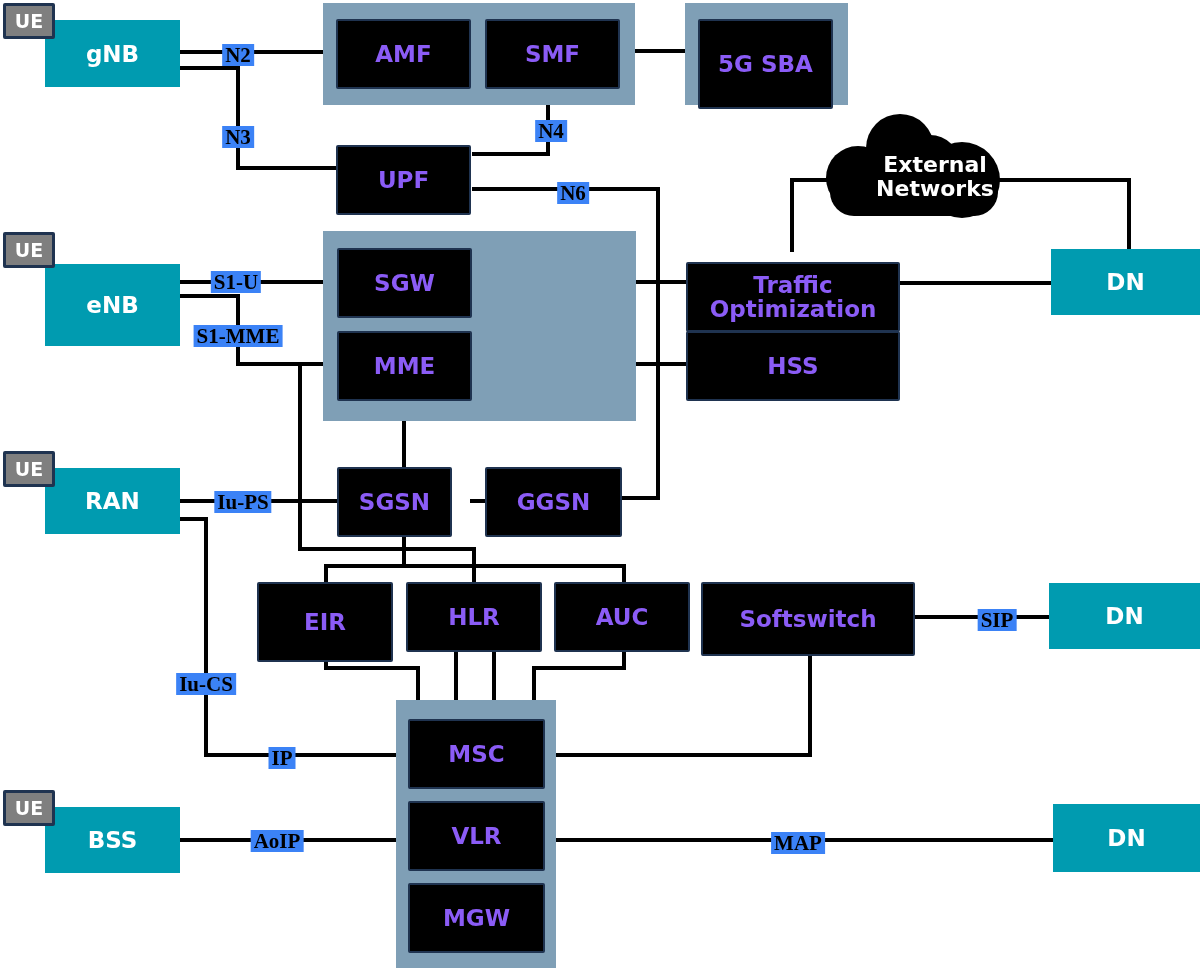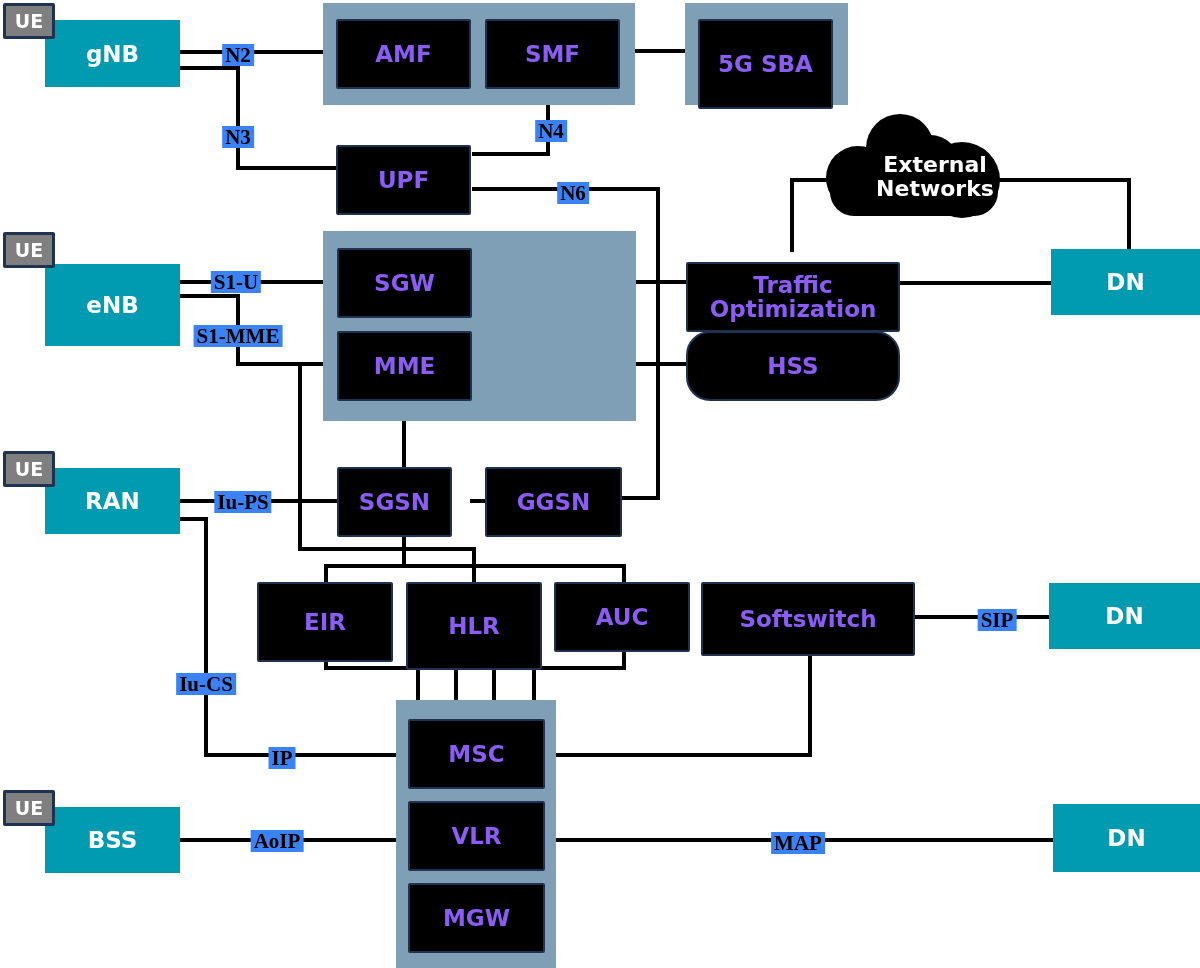--- a/index.html
+++ b/index.html
@@ -104,27 +104,27 @@
   <div class="nf" style="left:698px;top:19px;width:135px;height:90px;">5G SBA</div>
   <div class="nf" style="left:336px;top:133px;width:135px;height:70px;margin-top:12px;">UPF</div>
 
   <div class="nf" style="left:337px;top:248px;width:135px;height:70px;">SGW</div>
   <div class="nf" style="left:337px;top:331px;width:135px;height:70px;">MME</div>
 
   <div class="nf" style="left:686px;top:248px;width:214px;height:70px;flex-direction:column;margin-top:14px;">
     <span>Traffic</span>
     <span>Optimization</span>
   </div>
-  <div class="nf" style="left:686px;top:331px;width:214px;height:70px;border-radius:24px;">HSS</div>
+  <div class="nf" style="left:686px;top:331px;width:214px;height:70px;">HSS</div>
 
   <div class="nf" style="left:337px;top:467px;width:115px;height:70px;">SGSN</div>
   <div class="nf" style="left:485px;top:467px;width:137px;height:70px;">GGSN</div>
 
   <div class="nf" style="left:257px;top:582px;width:136px;height:80px;">EIR</div>
-  <div class="nf" style="left:406px;top:582px;width:136px;height:88px;">HLR</div>
+  <div class="nf" style="left:406px;top:582px;width:136px;height:70px;">HLR</div>
   <div class="nf" style="left:554px;top:582px;width:136px;height:70px;">AUC</div>
   <div class="nf" style="left:701px;top:582px;width:214px;height:74px;">Softswitch</div>
 
   <div class="nf" style="left:408px;top:719px;width:137px;height:70px;">MSC</div>
   <div class="nf" style="left:408px;top:801px;width:137px;height:70px;">VLR</div>
   <div class="nf" style="left:408px;top:883px;width:137px;height:70px;">MGW</div>
 
   <div class="access" style="left:45px;top:20px;width:135px;height:67px;">gNB</div>
   <div class="access" style="left:45px;top:264px;width:135px;height:82px;">eNB</div>
   <div class="access" style="left:45px;top:468px;width:135px;height:66px;">RAN</div>

